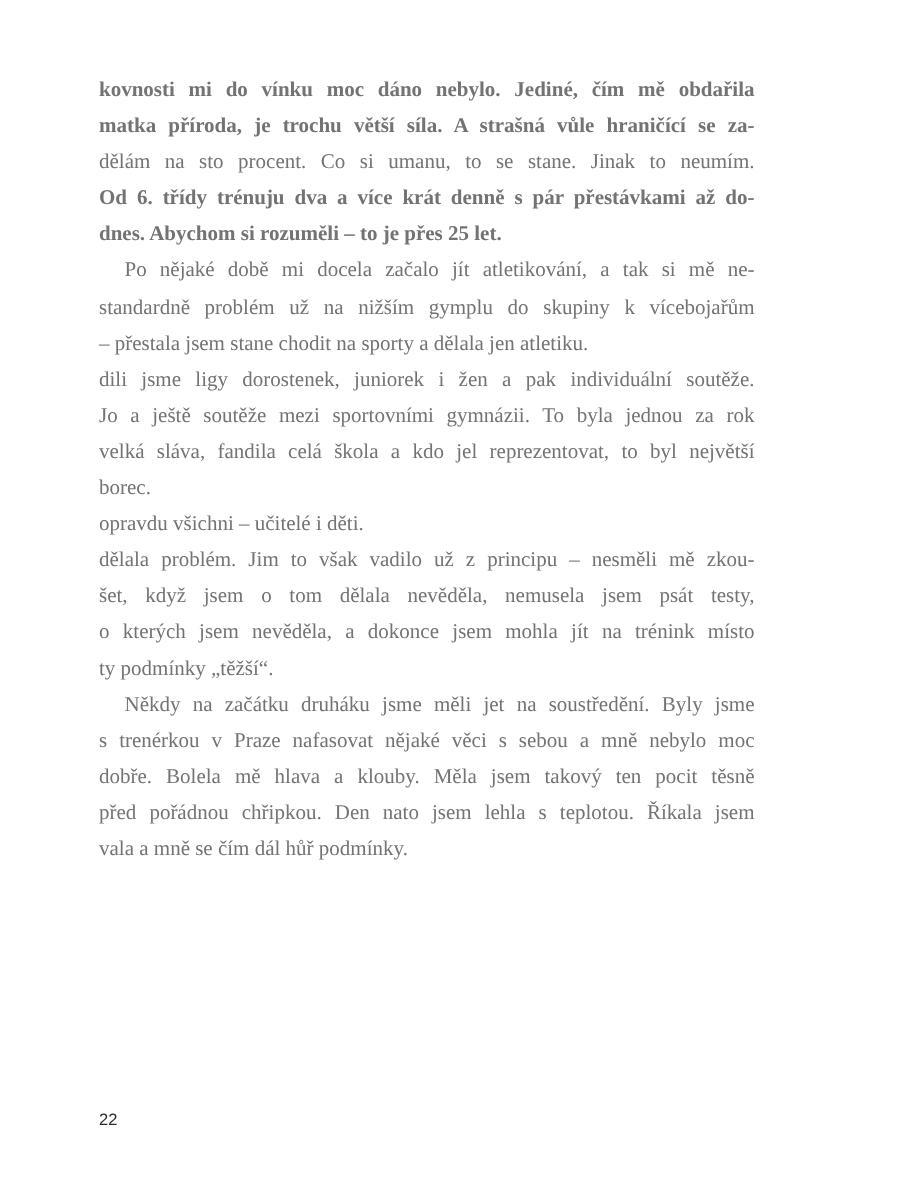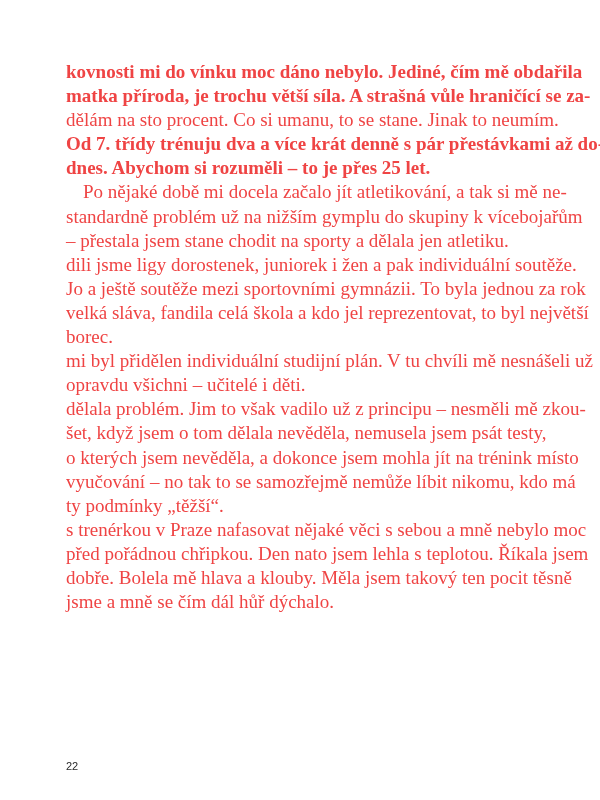--- a/index.html
+++ b/index.html
@@ -1,71 +1,70 @@
 <!DOCTYPE html>
 <html><head>
 <meta charset="utf-8">
 <style>
   html, body { margin:0; padding:0; background:#ffffff; }
   body { width:600px; height:800px; position:relative; overflow:hidden; }
   .page {
-    position:absolute; left:66px; top:60px; width:437px;
+    position:absolute; left:66px; top:49px; width:437px;
     font-family:"Liberation Serif", "DejaVu Serif", serif;
-    font-size:19px; line-height:24.1px; color:#ef4444;
+    font-size:14px; line-height:24.1px; color:#737373;
   }
   .line { display:block; white-space:nowrap; text-align:justify; text-align-last:justify; height:24.1px; }
   .line.last { text-align-last:left; }
   .indent { padding-left:17px; }
   b { font-weight:bold; }
   .folio {
     position:absolute; left:66px; top:741px;
     font-family:"Liberation Sans", "DejaVu Sans", sans-serif;
-    font-size:11px; color:#2a2a2a;margin-top:19px;
+    font-size:11px; color:#2a2a2a;
   }
 </style>
 </head>
 <body>
 
 <div class="page">
 
   <div>
     <span class="line"><b>kovnosti mi do vínku moc dáno nebylo. Jediné, čím mě obdařila</b></span>
     <span class="line"><b>matka příroda, je trochu větší síla. A strašná vůle hraničící se za-</b></span>
     <span class="line"><span>dělám na sto procent. Co si umanu, to se stane. Jinak to neumím.</span></span>
-    <span class="line"><b>Od 7. třídy trénuju dva a více krát denně s pár přestávkami až do-</b></span>
+    <span class="line"><b>Od 6. třídy trénuju dva a více krát denně s pár přestávkami až do-</b></span>
     <span class="line last"><b>dnes. Abychom si rozuměli – to je přes 25 let.</b></span>
   </div>
 
   <div>
     <span class="line indent">Po nějaké době mi docela začalo jít atletikování, a tak si mě ne-</span>
     <span class="line">standardně problém už na nižším gymplu do skupiny k vícebojařům</span>
     <span class="line last">– přestala jsem stane chodit na sporty a dělala jen atletiku.</span>
   </div>
 
   <div>
     <span class="line">dili jsme ligy dorostenek, juniorek i žen a pak individuální soutěže.</span>
     <span class="line">Jo a ještě soutěže mezi sportovními gymnázii. To byla jednou za rok</span>
     <span class="line">velká sláva, fandila celá škola a kdo jel reprezentovat, to byl největší</span>
     <span class="line last">borec.</span>
   </div>
 
   <div>
-    <span class="line">mi byl přidělen individuální studijní plán. V tu chvíli mě nesnášeli už</span>
     <span class="line last">opravdu všichni – učitelé i děti.</span>
   </div>
 
   <div>
     <span class="line">dělala problém. Jim to však vadilo už z principu – nesměli mě zkou-</span>
     <span class="line">šet, když jsem o tom dělala nevěděla, nemusela jsem psát testy,</span>
     <span class="line">o kterých jsem nevěděla, a dokonce jsem mohla jít na trénink místo</span>
-    <span class="line">vyučování – no tak to se samozřejmě nemůže líbit nikomu, kdo má</span>
     <span class="line last">ty podmínky „těžší“.</span>
   </div>
 
   <div>
+    <span class="line indent">Někdy na začátku druháku jsme měli jet na soustředění. Byly jsme</span>
     <span class="line">s trenérkou v Praze nafasovat nějaké věci s sebou a mně nebylo moc</span>
+    <span class="line">dobře. Bolela mě hlava a klouby. Měla jsem takový ten pocit těsně</span>
     <span class="line">před pořádnou chřipkou. Den nato jsem lehla s teplotou. Říkala jsem</span>
-    <span class="line">dobře. Bolela mě hlava a klouby. Měla jsem takový ten pocit těsně</span>
-    <span class="line last">jsme a mně se čím dál hůř dýchalo.</span>
+    <span class="line last">vala a mně se čím dál hůř podmínky.</span>
   </div>
 </div>
 
 <div class="folio">22</div>
 
 </body></html>

